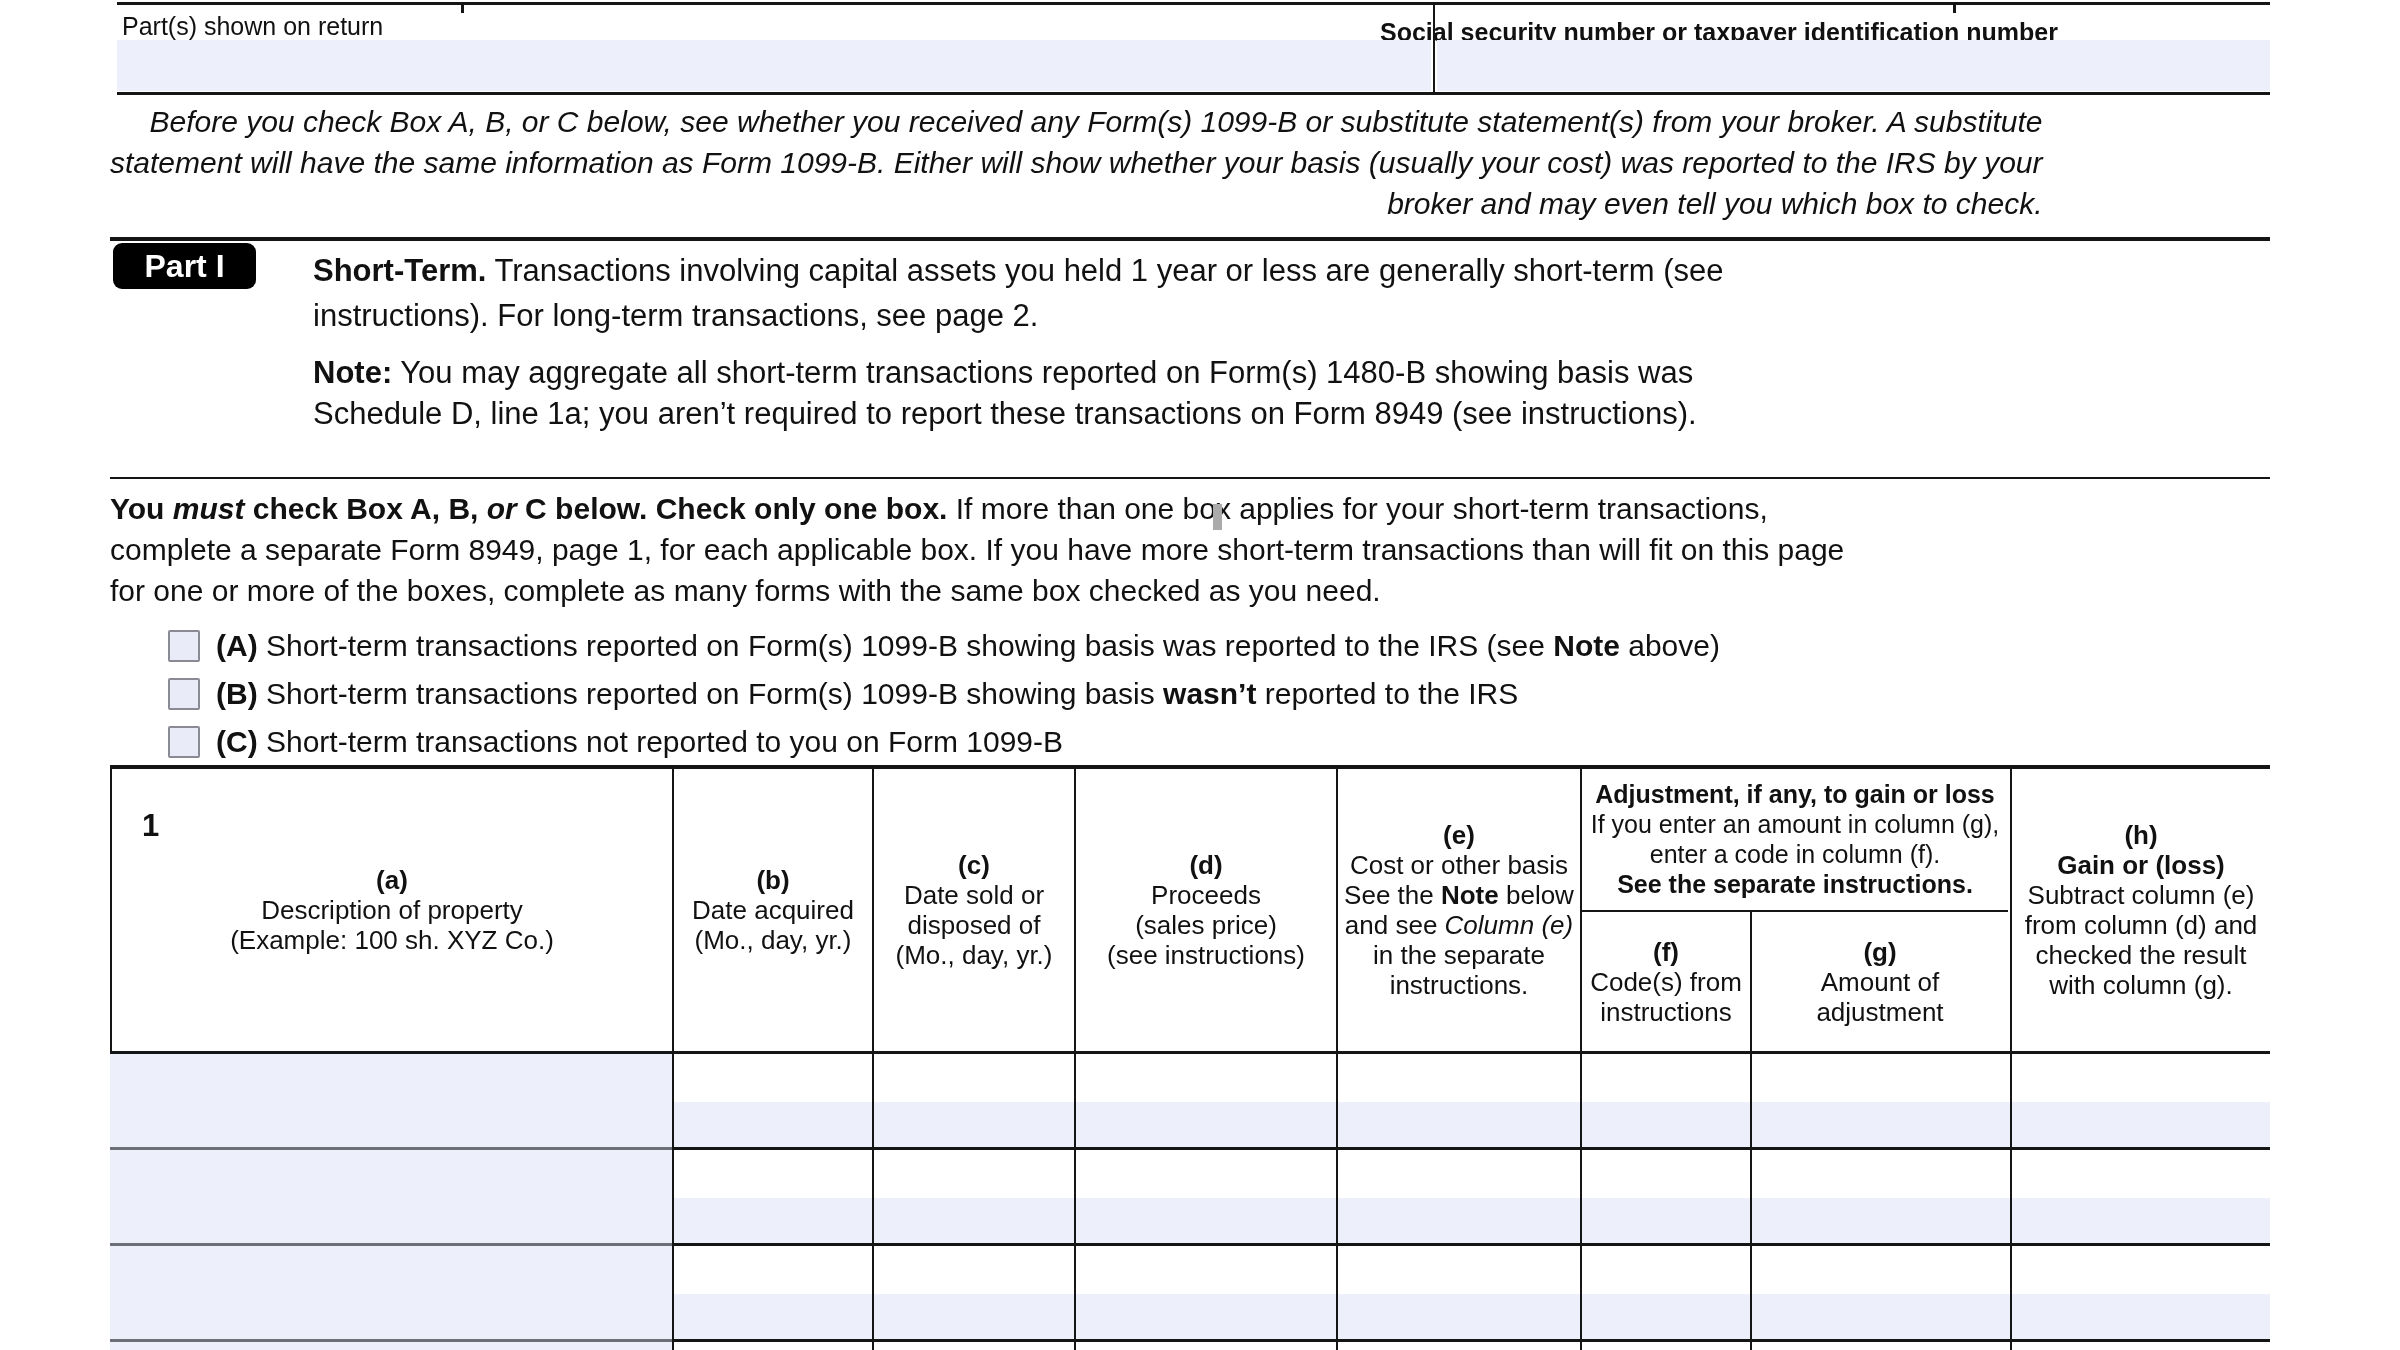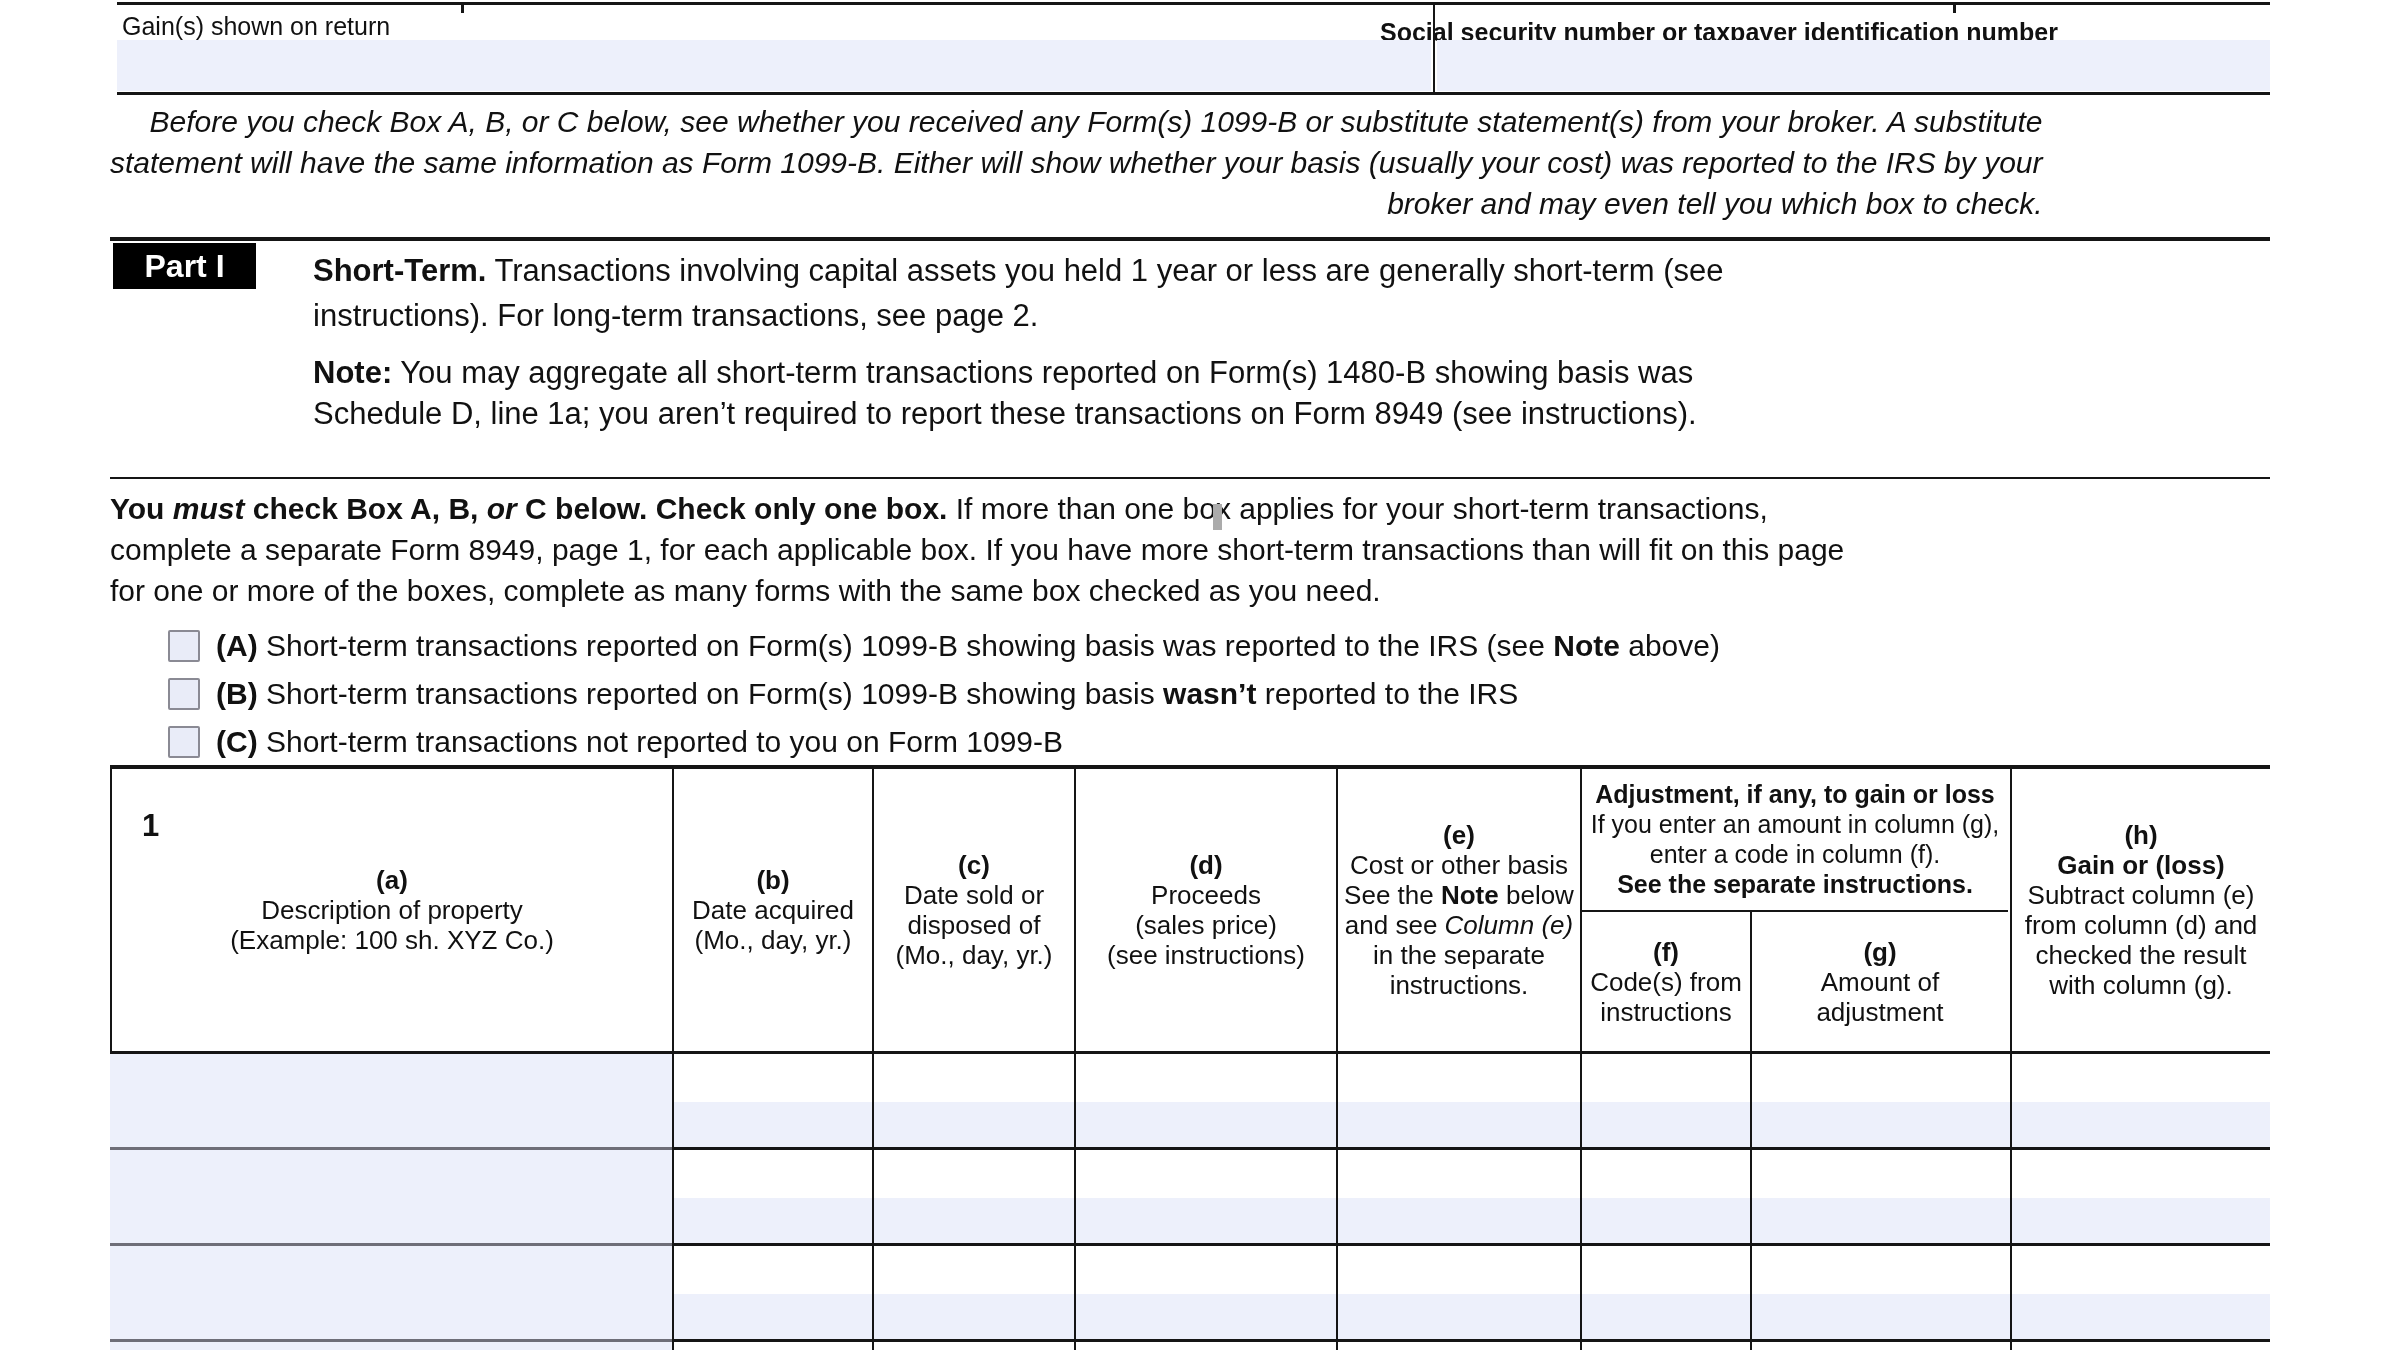--- a/index.html
+++ b/index.html
@@ -16,21 +16,21 @@
   .field{position:absolute;background:#edf0fb;}
   .lbl{font-size:25px;}
   .b{font-weight:bold;}
   .i{font-style:italic;}
   .bi{font-weight:bold;font-style:italic;}
   .intro{font-size:30px;font-style:italic;line-height:41px;white-space:nowrap;text-align:right;}
   .bodytxt{font-size:31px;line-height:40px;white-space:nowrap;}
   .must{font-size:30px;line-height:41px;white-space:nowrap;}
   .badge{
     background:#000;color:#fff;font-weight:bold;font-size:32px;
-    display:flex;align-items:center;justify-content:center;
+    display:flex;align-items:center;justify-content:center;border-radius:9px;
   }
   .cbx{
     position:absolute;width:32px;height:32px;background:#e9ecf8;
     border:2px solid #8a8a94;border-radius:2px;box-sizing:border-box;
   }
   .cbl{position:absolute;font-size:30px;white-space:nowrap;}
   .hcell{
     position:absolute;display:flex;flex-direction:column;
     align-items:center;justify-content:center;text-align:center;
     font-size:26px;line-height:30px;
@@ -41,21 +41,21 @@
   .rownum{position:absolute;font-size:31px;font-weight:bold;}
   .caret{position:absolute;width:9px;height:26px;background:#ababab;}
 </style>
 </head>
 <body>
 
 <div class="hline" style="left:117px;top:2px;width:2153px;height:3px;"></div>
 <div class="vline" style="left:461px;top:2px;width:3px;height:11px;"></div>
 <div class="vline" style="left:1953px;top:2px;width:3px;height:11px;"></div>
 
-<div class="abs lbl" style="left:122px;top:12px;">Gain(s) shown on return</div>
+<div class="abs lbl" style="left:122px;top:12px;">Part(s) shown on return</div>
 <div class="abs lbl b" style="left:1380px;top:12px;margin-top:6px;">Social security number or taxpayer identification number</div>
 
 <div class="field" style="left:117px;top:40px;width:1314px;height:51px;"></div>
 <div class="field" style="left:1437px;top:40px;width:833px;height:51px;"></div>
 <div class="vline" style="left:1433px;top:2px;width:2px;height:90px;"></div>
 <div class="hline" style="left:117px;top:92px;width:2153px;height:3px;"></div>
 
 <div class="abs intro" style="left:110px;top:101px;">
   <div>Before you check Box A, B, or C below, see whether you received any Form(s) 1099-B or substitute statement(s) from your broker. A substitute</div>
   <div>statement will have the same information as Form 1099-B. Either will show whether your basis (usually your cost) was reported to the IRS by your</div>

